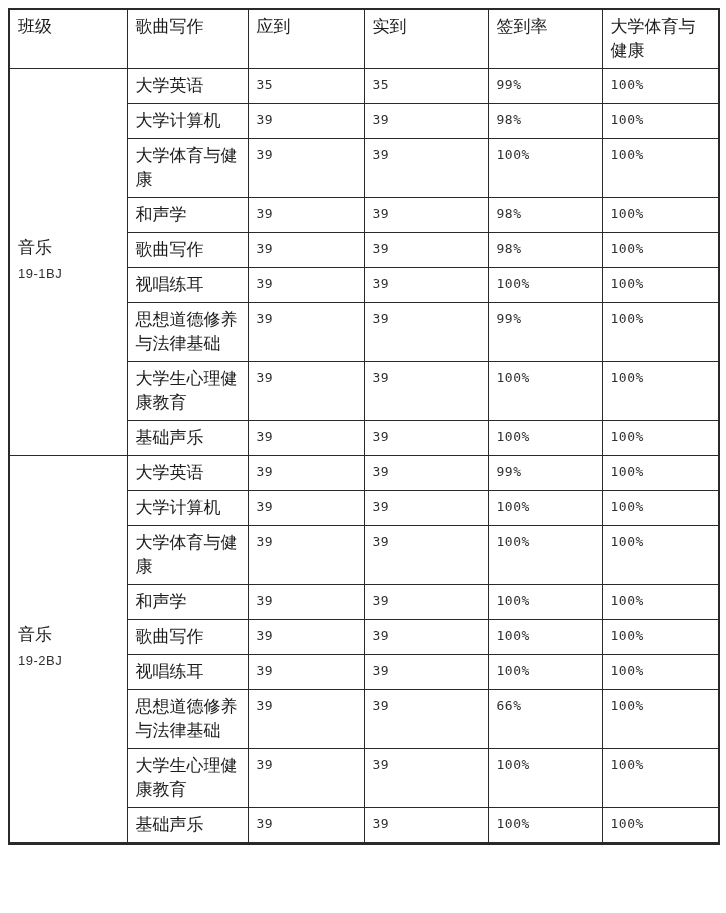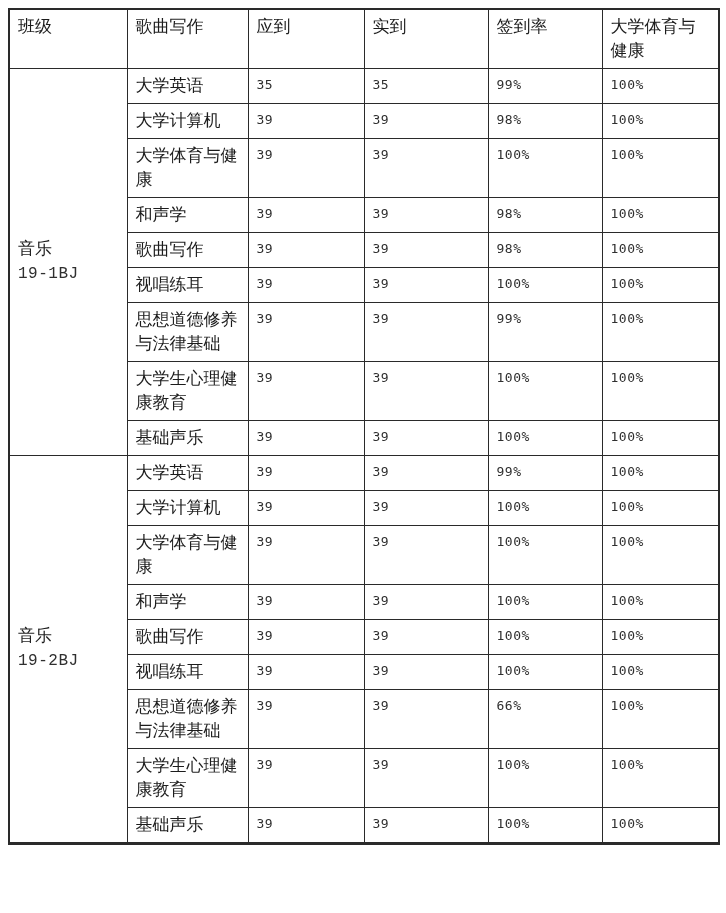--- a/index.html
+++ b/index.html
@@ -41,27 +41,27 @@
   .att-table td.num {
     font-family: "DejaVu Sans Mono", monospace;
     font-size: 13px;
     letter-spacing: 0.5px;
     color: #2f2f2f;
   }
   .att-table td.class-cell {
     vertical-align: middle;
   }
   .class-name {
-    font-family: Liberation Sans, sans-serif;
+    font-family: Liberation Mono, monospace;
     font-size: 17px;
     color: #1c1c1c;
   }
   .class-code {
-    font-family: Liberation Mono, monospace;
-    font-size: 16px;
+    font-family: Liberation Sans, sans-serif;
+    font-size: 13px;
     letter-spacing: 0.5px;
     color: #2f2f2f;
     margin-top: 1px;
   }
 </style>
 </head>
 <body>
 
 <div class="page">
   <table class="att-table">

